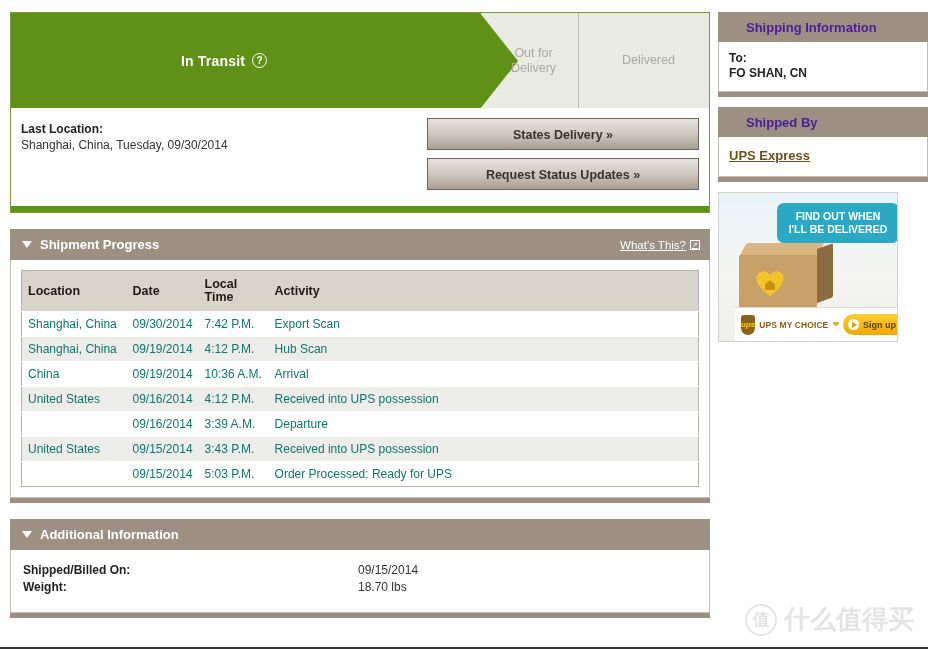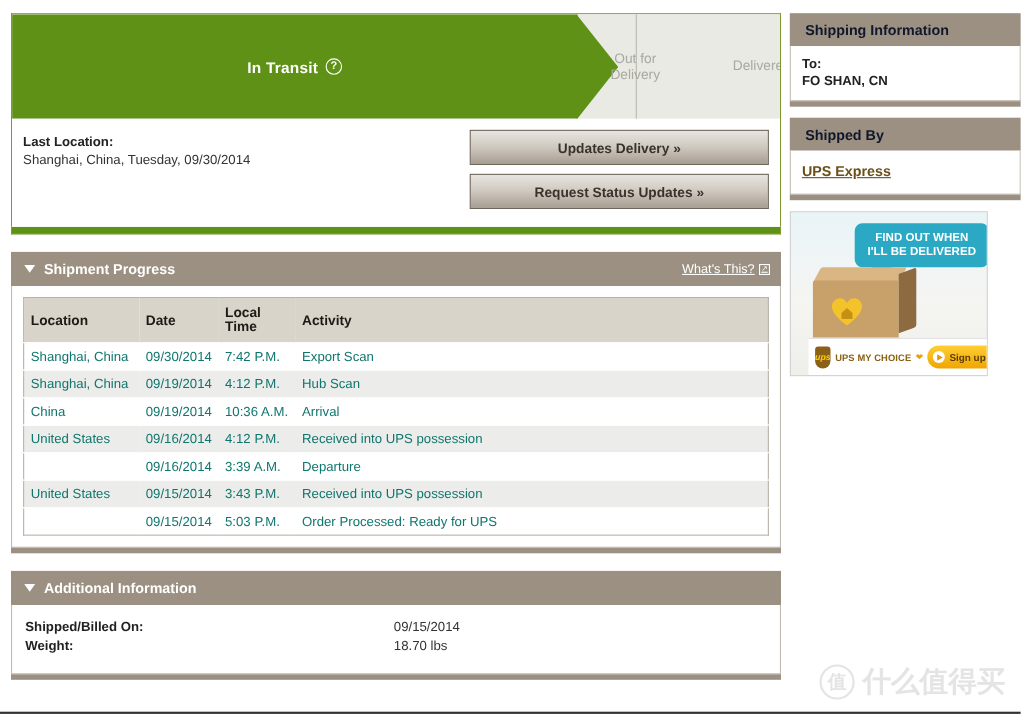--- a/index.html
+++ b/index.html
@@ -45,21 +45,20 @@
     background: #eaeae4;
     overflow: hidden;
   }
   .seg {
     position: absolute;
     top: 0;
     height: 95px;
     display: flex;
     align-items: center;
     justify-content: center;
-    padding-left: 44px;
   }
   .seg-active {
     left: 0;
     width: 470px;
     background: #5f9116;
   }
   .seg-active::after {
     content: "";
     position: absolute;
     right: -37px;
@@ -270,22 +269,22 @@
     left: 718px;
     top: 12px;
     width: 210px;
   }
   .side-panel { margin-bottom: 10px; }
   .side-head {
     background: #9c9082;
     height: 30px;
     display: flex;
     align-items: center;
-    padding-left: 14px;
-    color: #0f172a;
+    padding-left: 28px;
+    color: #4c1d95;
     font-weight: bold;
     font-size: 13px;
   }
   .side-body {
     background: #ffffff;
     border: 1px solid #c3bdb4;
     border-top: none;
     padding: 9px 10px 11px 10px;
     font-size: 12px;
   }
@@ -496,21 +495,21 @@
         <div class="seg seg-delivered">
           <span class="seg-inactive-label">Delivered</span>
         </div>
       </div>
 
       <div class="status-detail">
         <div class="last-location-label">Last Location:</div>
         <div class="last-location-value">Shanghai, China, Tuesday, 09/30/2014</div>
 
         <div class="action-buttons">
-          <button class="btn">Updates Delivery »</button>
+          <button class="btn">States Delivery »</button>
           <button class="btn">Request Status Updates »</button>
         </div>
       </div>
     </div>
     <div class="status-green-bar"></div>
 
     <div class="section">
       <div class="section-head">
         <span class="section-head-left">
           <span class="caret"></span>

